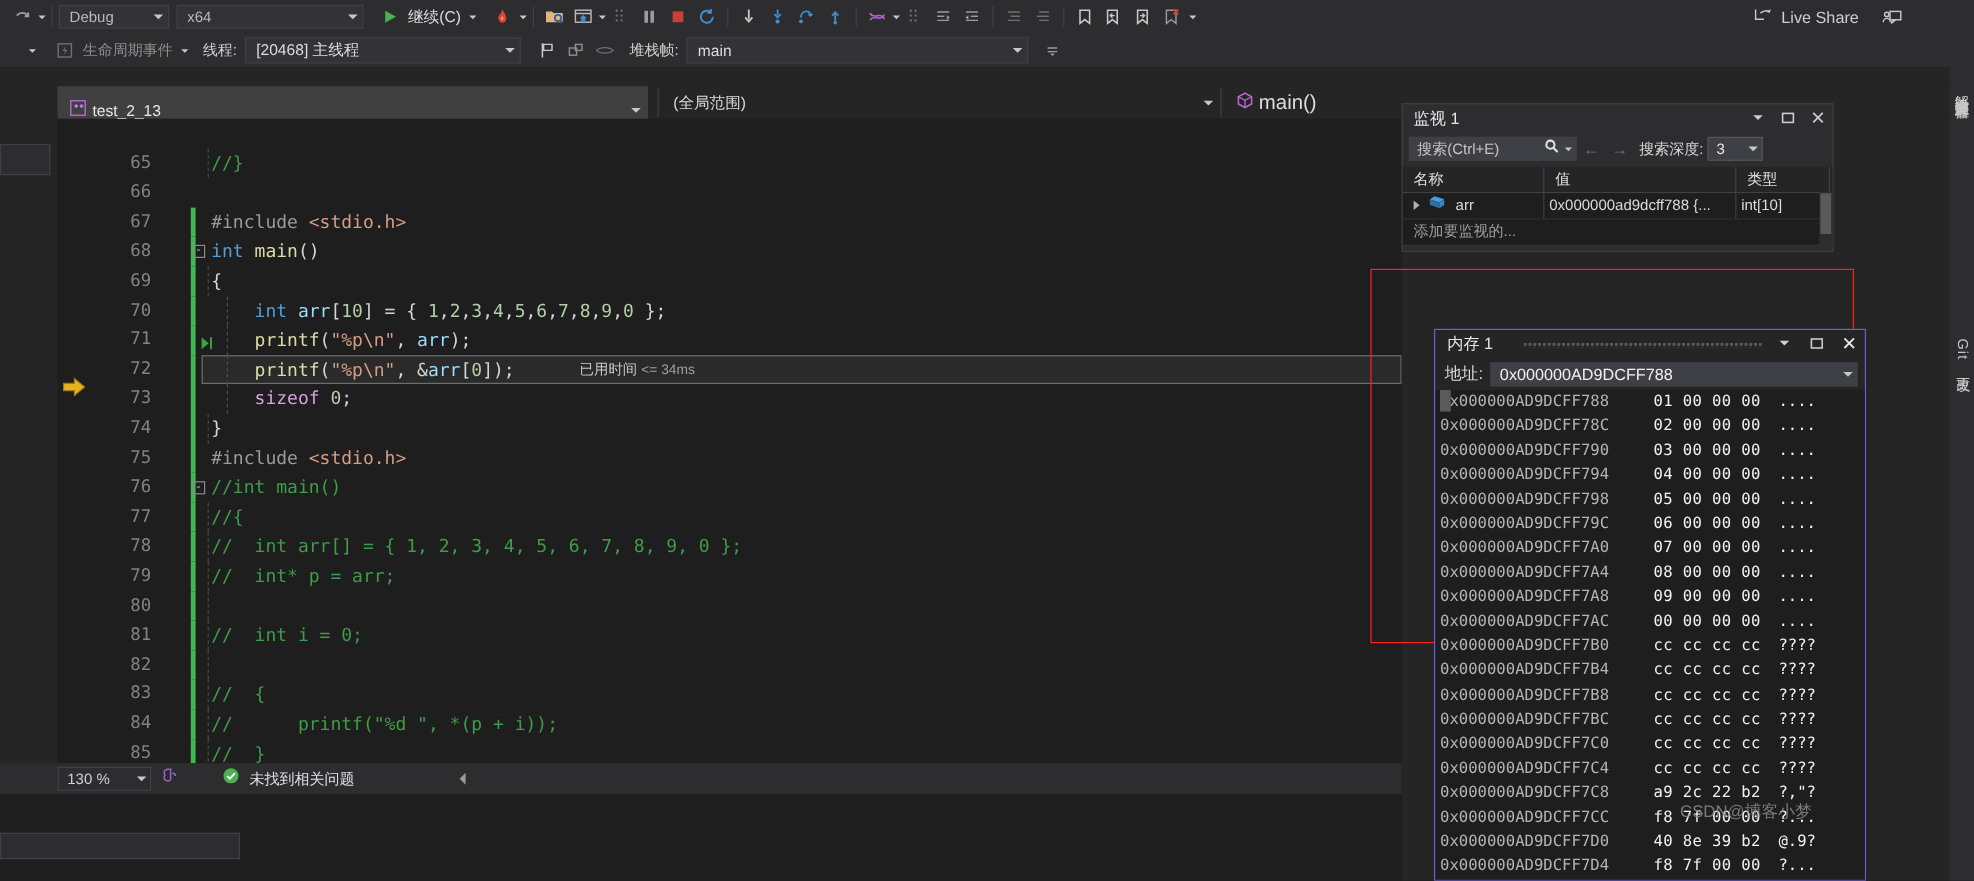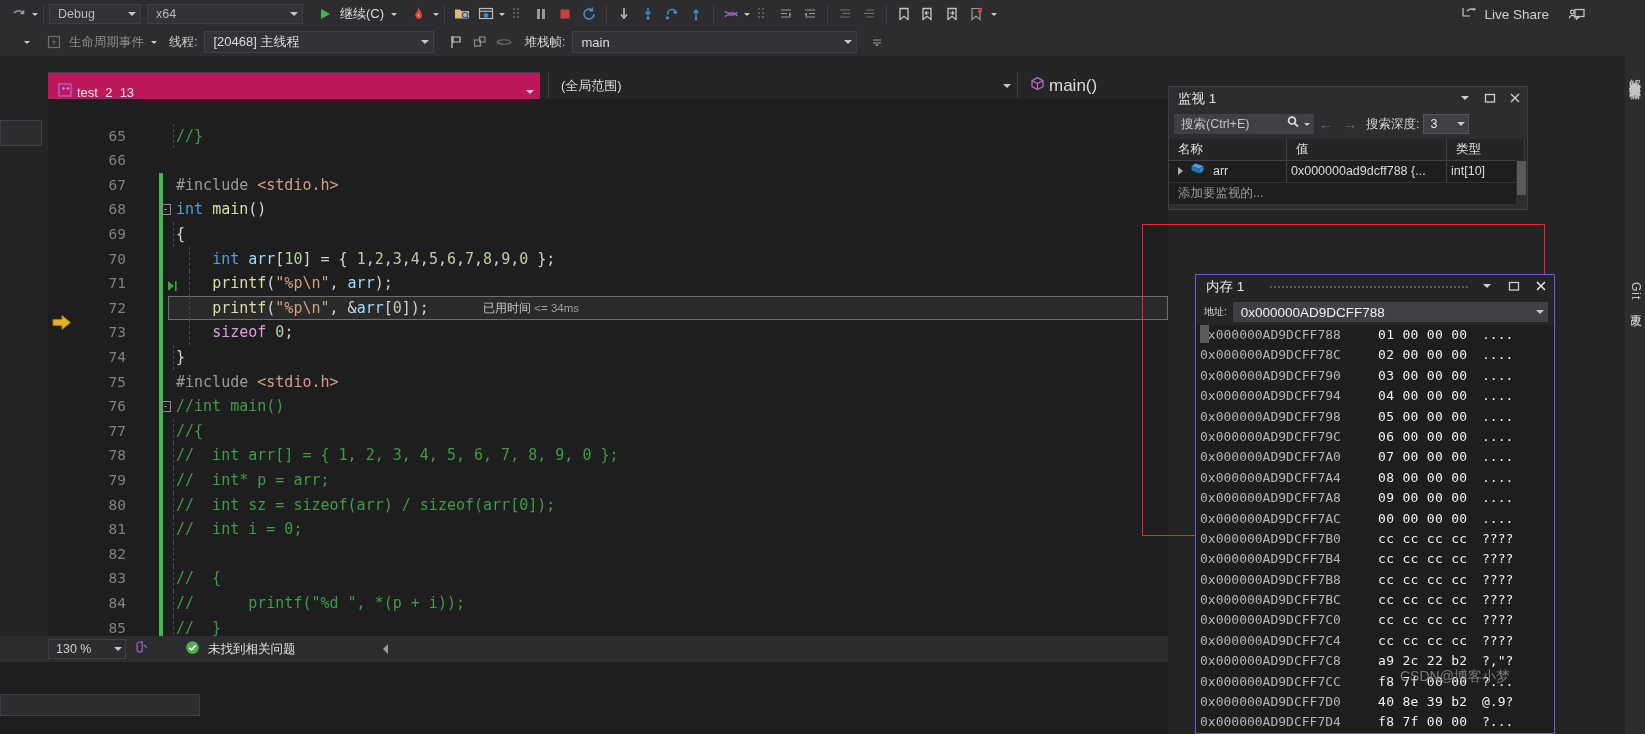--- a/index.html
+++ b/index.html
@@ -26,21 +26,21 @@
   .caret.sm{border-left-width:3px;border-right-width:3px;border-top-width:3px;}
   .tb-text{font-size:12.5px;color:#cfcfcf;white-space:nowrap;}
   .run-label{color:#dcdcdc;font-size:13px;margin-left:3px;white-space:nowrap;}
   .live-share{position:absolute;right:96px;top:4px;display:flex;align-items:center;gap:6px;}
   .live-share .ls-text{font-size:13.5px;color:#cfcfcf;}
 
   
   .tabstrip{position:absolute;left:0;top:56px;width:1645px;height:16px;background:#252526;}
   .tabrow{position:absolute;left:0;top:72px;width:1645px;height:27px;background:#252526;}
   .tab{
-    position:absolute;left:48px;top:0;height:27px;min-width:492px;background:#be185d;
+    position:absolute;left:48px;top:0;height:27px;min-width:492px;background:#404040;
     display:flex;align-items:center;padding:12px 6px 0 10px;box-sizing:border-box;
     border-top:1px solid #3f3f46;
   }
   .tab .tname{font-size:13px;color:#e6e6e6;margin-left:5px;flex:1;}
 
   
   .navbar{position:absolute;left:548px;top:72px;width:1130px;height:27px;display:flex;align-items:center;background:#252526;}
   .nav-combo{height:25px;background:#252526;border-left:1px solid #3f3f46;border-right:1px solid #3f3f46;display:flex;align-items:center;color:#dcdcdc;font-size:13px;padding:0 6px 0 12px;box-sizing:border-box;}
   .nav-combo .cap{flex:1;}
 
@@ -102,21 +102,21 @@
   .wscroll .thumb{position:absolute;left:1px;top:1px;width:9px;height:34px;background:#5a5a5a;}
 
   
   .memory{position:absolute;left:1195px;top:274px;width:360px;height:460px;background:#252526;border:1px solid #6b5fd6;box-sizing:border-box;}
   .mem-title{height:24px;display:flex;align-items:center;padding-left:10px;font-size:13.5px;color:#e6e6e6;position:relative;}
   .grip{position:absolute;left:73px;right:86px;top:10px;height:5px;
     background-image:radial-gradient(#5a5a5a 45%,transparent 46%);
     background-size:4px 4px;}
   .mem-winbtns{position:absolute;right:5px;top:3px;display:flex;align-items:center;gap:11px;}
   .mem-addrbar{height:26px;display:flex;align-items:center;padding-left:8px;}
-  .mem-addrbar .lbl{font-size:10px;color:#dcdcdc;white-space:nowrap;}
+  .mem-addrbar .lbl{font-size:14px;color:#dcdcdc;white-space:nowrap;}
   .addrinput{flex:1;height:20px;background:#3f3f46;border:1px solid #3f3f46;margin-left:6px;margin-right:6px;display:flex;align-items:center;padding:0 3px 0 7px;box-sizing:border-box;}
   .addrinput .cap{flex:1;font-size:13.5px;color:#f0f0f0;white-space:nowrap;}
   .mem-body{position:absolute;left:0;top:50px;right:0;bottom:0;background:#1e1e1e;
     font-family:"DejaVu Sans Mono","Liberation Mono",monospace;font-size:13px;overflow:hidden;}
   .mrow{height:20.4px;line-height:20.4px;white-space:pre;display:flex;padding-left:4px;}
   .maddr{color:#b4b4b4;width:178px;flex:none;}
   .mhex{color:#f2f2f2;width:104px;flex:none;letter-spacing:0.3px;}
   .mascii{color:#f2f2f2;}
   .mcaret{position:absolute;left:4px;top:0;width:9px;height:18px;background:#5a5a5a;}
   .mem-left-gutter{position:absolute;left:0;top:50px;width:1px;bottom:0;background:#6b5fd6;}
@@ -454,21 +454,21 @@
               <rect x="9" y="2" width="1.6" height="10" fill="#3fa03f"></rect>
             </svg></span></div>
         <div class="ln-row" style="top: 196.8px; position: absolute; left: 0px; right: 0px;"><div class="hl-line"></div><div class="ln-num">72</div><div class="ln-changebar"></div><div class="dash-guide" style="left: 141px;"></div><div class="ln-code"><span>    </span><span class="c-fn">printf</span>(<span class="c-str">"%p\n"</span>, &amp;<span class="c-var">arr</span>[<span class="c-num">0</span>]);</div><span class="timetip" style="position: absolute; left: 435px;"><span>已用时间</span> <span class="ms">&lt;= 34ms</span></span></div>
         <div class="ln-row" style="top: 221.4px; position: absolute; left: 0px; right: 0px;"><div class="ln-num">73</div><div class="ln-changebar"></div><div class="dash-guide" style="left: 141px;"></div><div class="ln-code"><span>    </span><span class="c-ctl">sizeof</span> <span class="c-num">0</span>;</div></div>
         <div class="ln-row" style="top: 246px; position: absolute; left: 0px; right: 0px;"><div class="ln-num">74</div><div class="ln-changebar"></div><div class="dash-guide" style="left: 125px;"></div><div class="ln-code">}</div></div>
         <div class="ln-row" style="top: 270.6px; position: absolute; left: 0px; right: 0px;"><div class="ln-num">75</div><div class="ln-changebar"></div><div class="ln-code"><span class="c-pp">#include</span> <span class="c-inc">&lt;stdio.h&gt;</span></div></div>
         <div class="ln-row" style="top: 295.2px; position: absolute; left: 0px; right: 0px;"><div class="ln-num">76</div><div class="ln-changebar"></div><div class="fold">-</div><div class="ln-code"><span class="c-com">//int main()</span></div></div>
         <div class="ln-row" style="top: 319.8px; position: absolute; left: 0px; right: 0px;"><div class="ln-num">77</div><div class="ln-changebar"></div><div class="dash-guide" style="left: 125px;"></div><div class="ln-code"><span class="c-com">//{</span></div></div>
         <div class="ln-row" style="top: 344.4px; position: absolute; left: 0px; right: 0px;"><div class="ln-num">78</div><div class="ln-changebar"></div><div class="dash-guide" style="left: 125px;"></div><div class="ln-code"><span class="c-com">//  int arr[] = { 1, 2, 3, 4, 5, 6, 7, 8, 9, 0 };</span></div></div>
         <div class="ln-row" style="top: 369px; position: absolute; left: 0px; right: 0px;"><div class="ln-num">79</div><div class="ln-changebar"></div><div class="dash-guide" style="left: 125px;"></div><div class="ln-code"><span class="c-com">//  int* p = arr;</span></div></div>
-        <div class="ln-row" style="top: 393.6px; position: absolute; left: 0px; right: 0px;"><div class="ln-num">80</div><div class="ln-changebar"></div><div class="dash-guide" style="left: 125px;"></div><div class="ln-code"><span class="c-com">//  int sz = sizeof(arr) / sizeof(arr[0]);</span></div></div>
+        <div class="ln-row" style="top: 393.6px; position: absolute; left: 0px; right: 0px;"><div class="ln-num">80</div><div class="ln-changebar"></div><div class="dash-guide" style="left: 125px;"></div></div>
         <div class="ln-row" style="top: 418.2px; position: absolute; left: 0px; right: 12px;"><div class="ln-num">81</div><div class="ln-changebar"></div><div class="dash-guide" style="left: 125px;"></div><div class="ln-code"><span class="c-com">//  int i = 0;</span></div></div>
         <div class="ln-row" style="top: 442.8px; position: absolute; left: 0px; right: 0px;"><div class="ln-num">82</div><div class="ln-changebar"></div><div class="dash-guide" style="left: 125px;"></div></div>
         <div class="ln-row" style="top: 467.4px; position: absolute; left: 0px; right: 0px;"><div class="ln-num">83</div><div class="ln-changebar"></div><div class="dash-guide" style="left: 125px;"></div><div class="ln-code"><span class="c-com">//  {</span></div></div>
         <div class="ln-row" style="top: 492px; position: absolute; left: 0px; right: 0px;"><div class="ln-num">84</div><div class="ln-changebar"></div><div class="dash-guide" style="left: 125px;"></div><div class="ln-code"><span class="c-com">//      printf("%d ", *(p + i));</span></div></div>
         <div class="ln-row" style="top: 516.6px; position: absolute; left: 0px; right: 13px;"><div class="ln-num">85</div><div class="ln-changebar"></div><div class="dash-guide" style="left: 125px;"></div><div class="ln-code"><span class="c-com">//  }</span></div></div>
       </div>
 
     <div class="cur-stmt-arrow" style="top:215px;">
       <svg width="20" height="17" viewBox="0 0 20 17">
           <path d="M1 5.5h9V1.5L18.5 8.5 10 15.5V11.5H1z" fill="#e8b21e" stroke="#a07b10" stroke-width="1"></path>

